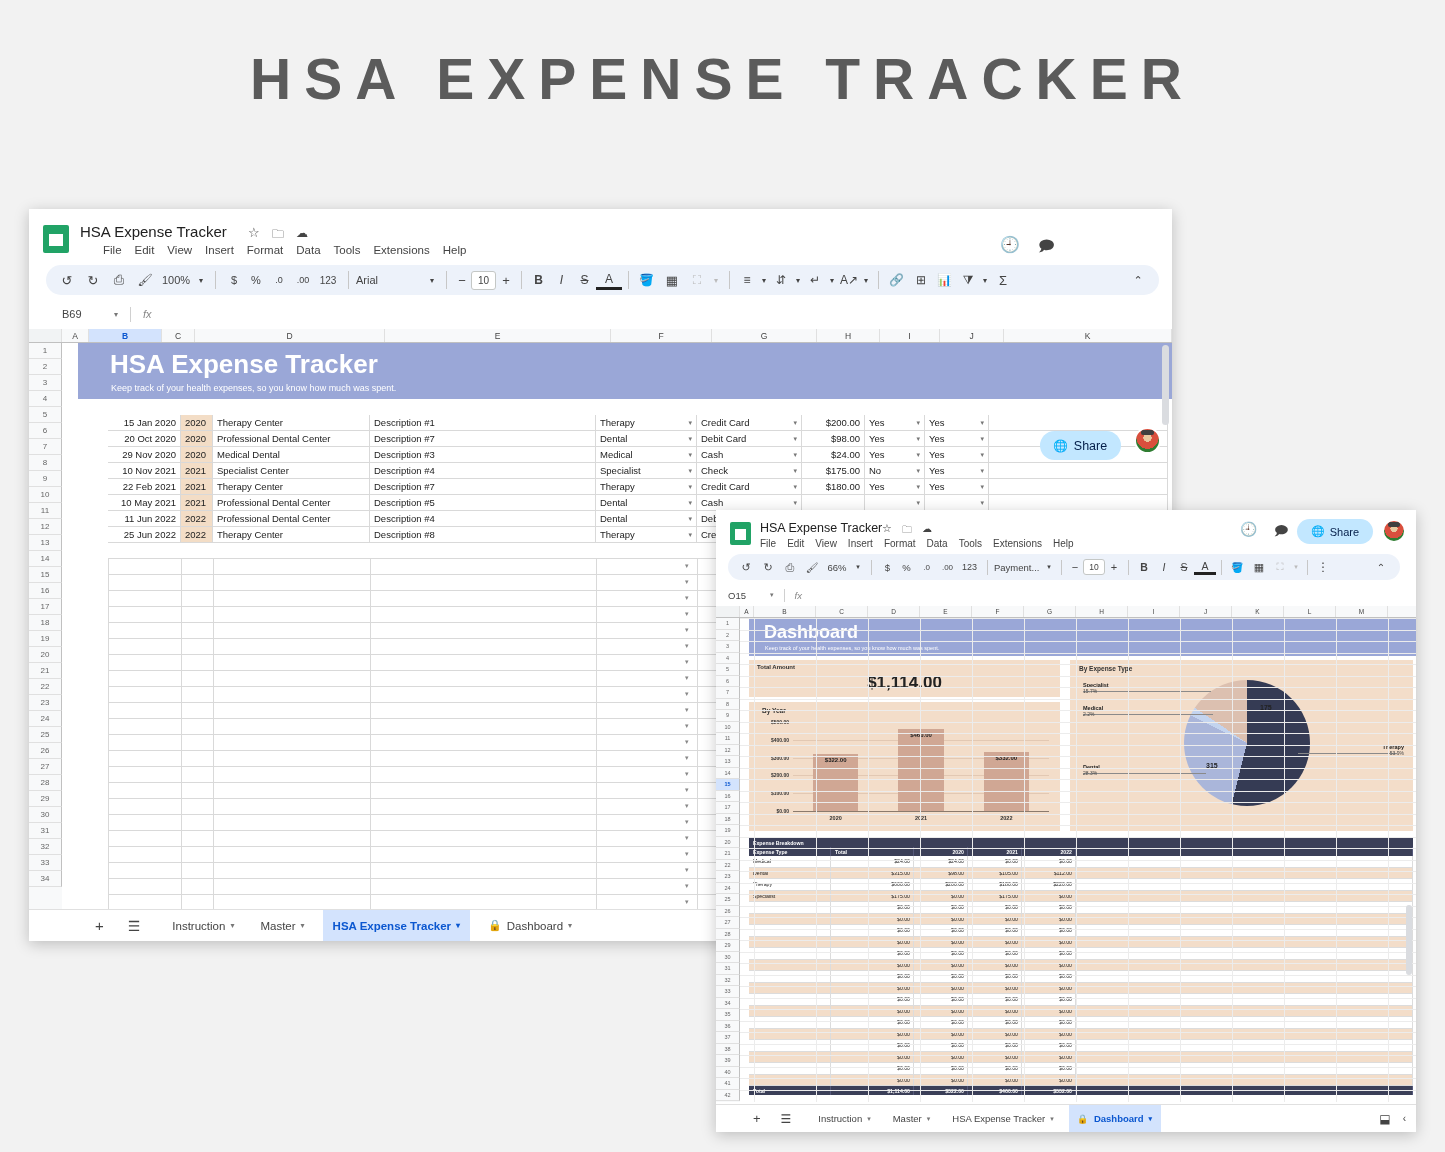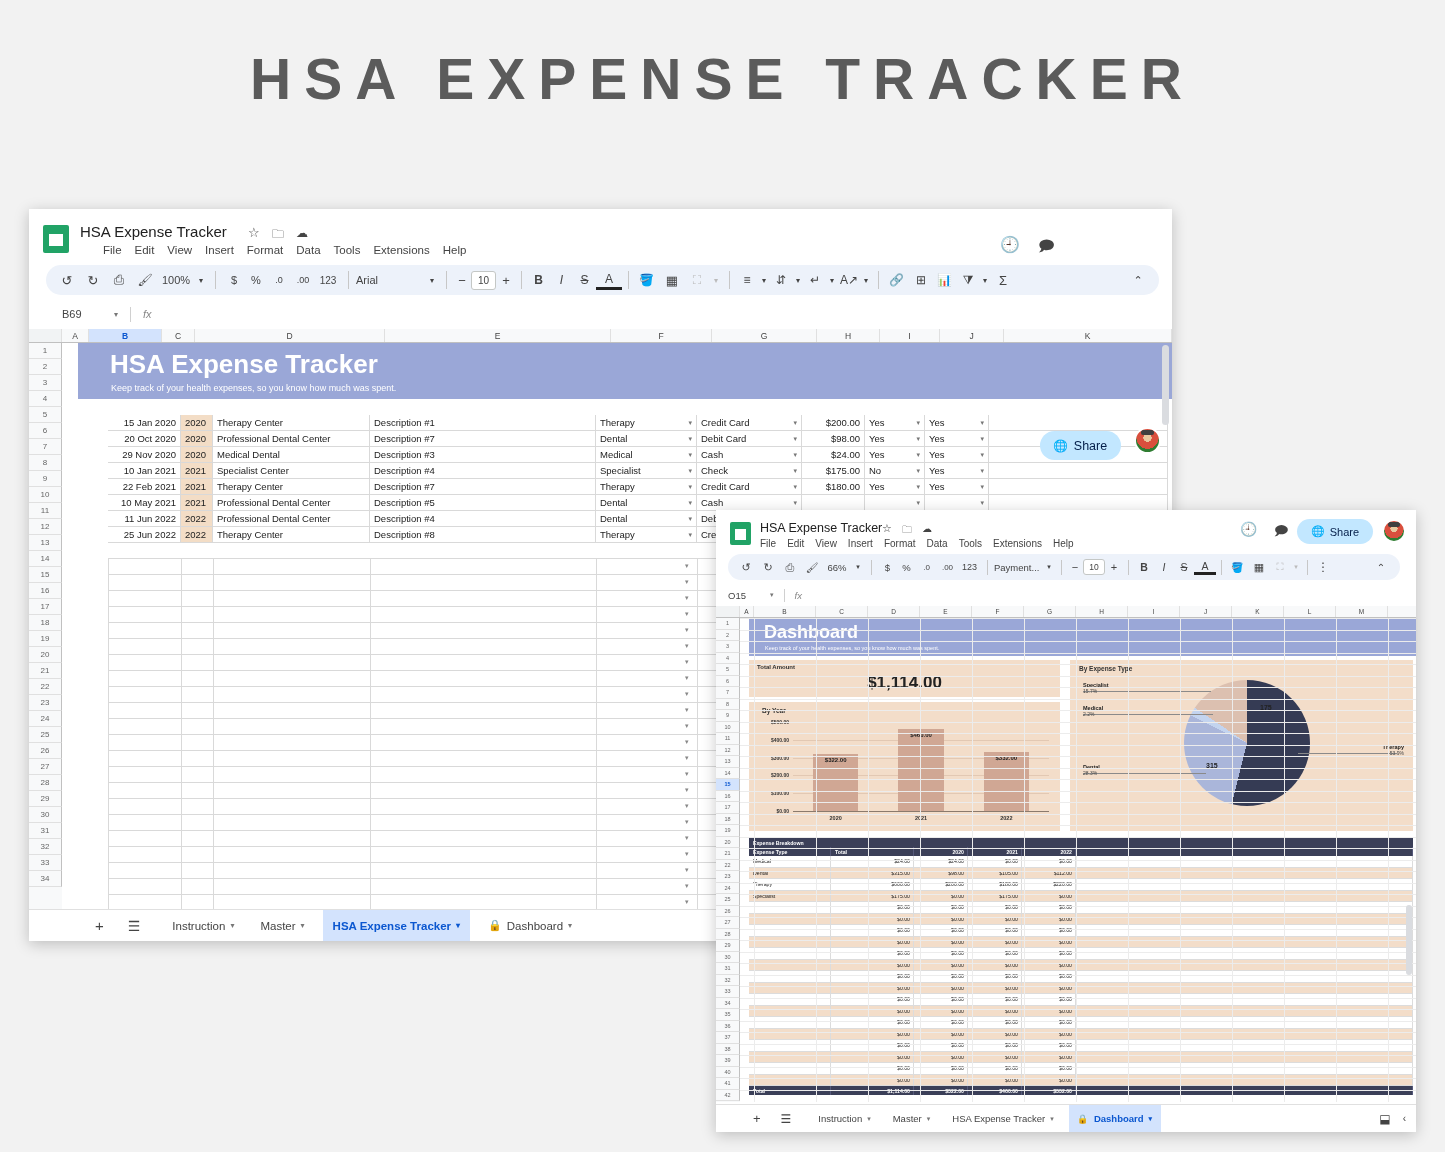--- a/index.html
+++ b/index.html
@@ -396,21 +396,21 @@
             <div style="width: 64px;">
               <span>Yes</span>
               <span class="caret">▾</span>
             </div>
             <div style="width: 179px;">
               <span></span>
             </div>
           </div>
           <div class="dt-row" style="height: 16px;">
             <div class="right" style="width: 73px;">
-              <span>10 Jan 2021</span>
+              <span>10 Nov 2021</span>
             </div>
             <div class="yearcell" style="width: 32px;">
               <span>2021</span>
             </div>
             <div style="width: 157px;">
               <span>Specialist Center</span>
             </div>
             <div style="width: 226px;">
               <span>Description #4</span>
             </div>

